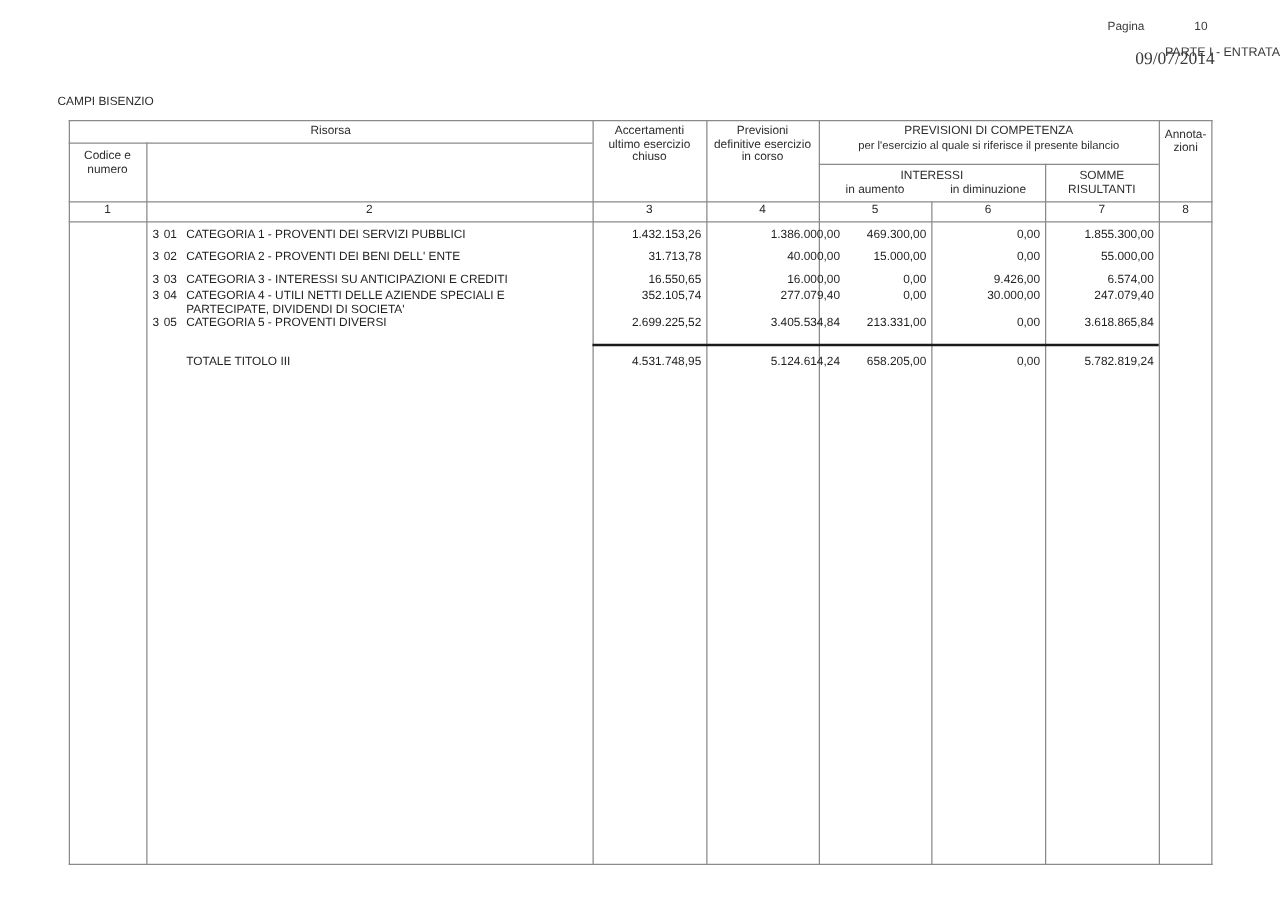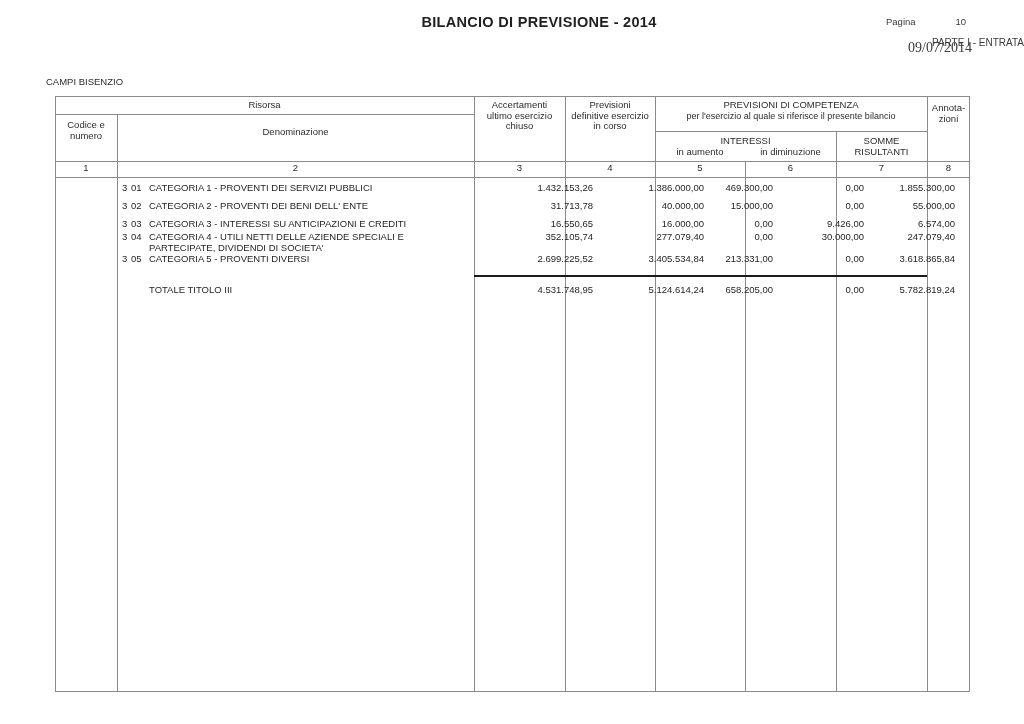--- a/index.html
+++ b/index.html
@@ -29,33 +29,32 @@
 
   .hc{position:absolute;text-align:center;line-height:10.5px;color:#2c2c2c;}
   .pre{white-space:pre-line;}
   .nowrap{white-space:nowrap;}
   .colnum{position:absolute;top:66px;text-align:center;font-size:9.5px;color:#2c2c2c;}
 
   .row{position:absolute;left:0;width:915px;line-height:11px;}
   .c-tit{position:absolute;left:67px;}
   .c-num{position:absolute;left:76px;}
   .c-den{position:absolute;left:94px;width:322px;white-space:pre-line;}
-  .num{position:absolute;text-align:right;padding-left:32px;}
+  .num{position:absolute;text-align:right;}
   .v3{left:421px;width:85px;}
   .v4{left:512px;width:84px;margin-left:21px;}
   .v5{left:602px;width:84px;}
   .v6{left:692px;width:85px;}
   .v7{left:783px;width:85px;}
 </style>
 </head>
 <body>
 
 <div class="page">
 
-  <div class="abs title">BILANCIO DI PREVISIONE - 2014</div>
   <div class="abs subtitle">PARTE I - ENTRATA</div>
   <div class="abs pg-label">Pagina</div>
   <div class="abs pg-num">10</div>
   <div class="abs pg-date">09/07/2014</div>
   <div class="abs entity">CAMPI BISENZIO</div>
 
   <div class="tbl">
 
     <div class="vl" style="left:0;top:0;height:596px"></div>
     <div class="vl" style="left:62px;top:18px;height:578px"></div>
@@ -71,21 +70,20 @@
     <div class="hl" style="top:18px;left:0;width:419px"></div>
     <div class="hl" style="top:35px;left:600px;width:272px"></div>
     <div class="hl" style="top:65px;left:0;width:915px"></div>
     <div class="hl" style="top:81px;left:0;width:915px"></div>
     <div class="hl" style="top:595px;left:0;width:915px"></div>
     <div class="heavy" style="top:179px;left:419px;width:453px"></div>
 
     <div class="hc" style="left:0;width:419px;top:4px">Risorsa</div>
     <div class="hc pre" style="left:0;width:62px;top:24px">Codice e
 numero</div>
-    <div class="hc" style="left:62px;width:357px;top:31px">Denominazione</div>
     <div class="hc pre" style="left:419px;width:91px;top:4px">Accertamenti
 ultimo esercizio
 chiuso</div>
     <div class="hc pre" style="left:510px;width:90px;top:4px">Previsioni
 definitive esercizio
 in corso</div>
     <div class="hc" style="left:600px;width:272px;top:4px">PREVISIONI DI COMPETENZA</div>
     <div class="hc nowrap" style="left:600px;width:272px;top:15px;font-size:9px">per l'esercizio al quale si riferisce il presente bilancio</div>
     <div class="hc" style="left:600px;width:181px;top:40px">INTERESSI</div>
     <div class="hc" style="left:600px;width:90px;top:51px">in aumento</div>

